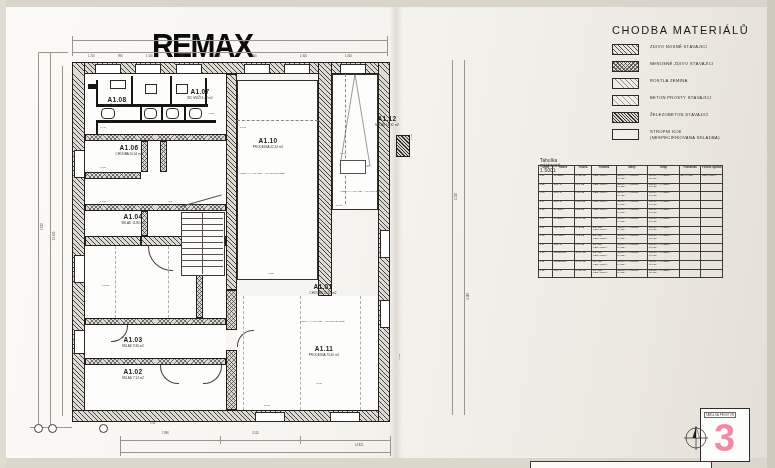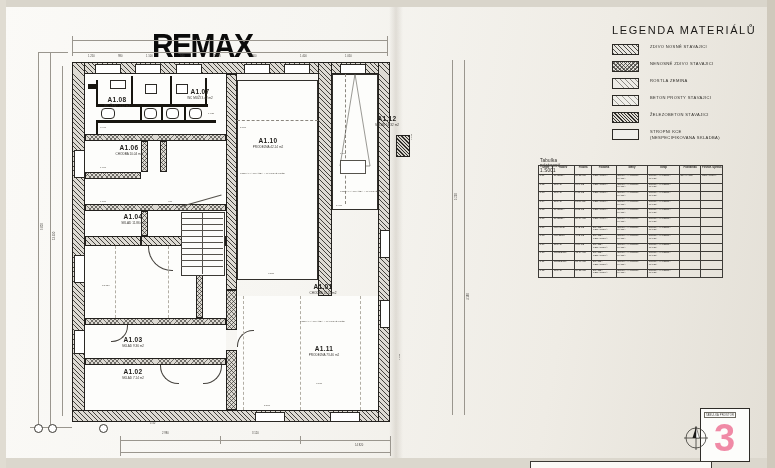--- a/index.html
+++ b/index.html
@@ -315,21 +315,21 @@
     <div class="tinytxt" style="left:398px;top:360px;transform:rotate(-90deg);transform-origin:left top;">1 780</div>
 
     <div id="plan-notes">
         <div class="tinytxt" style="left: 240px; top: 172px;">PODLAHA: DLAŽBA + MALTOVÉ LOŽE</div>
         <div class="tinytxt" style="left: 340px; top: 190px;">PODLAHA: DLAŽBA + MALTOVÉ LOŽE</div>
         <div class="tinytxt" style="left: 300px; top: 320px;">PODLAHA: DLAŽBA + MALTOVÉ LOŽE</div>
       </div>
   </div>
 
   <div id="legend" style="position:absolute;left:612px;top:24px;width:160px;">
-    <div id="legend-title" style="left:0;top:0;">LEGENDA MATERIÁLŮ</div>
+    <div id="legend-title" style="left:0;top:0;">CHODBA MATERIÁLŮ</div>
     <div id="legend-rows" style="position:absolute;left:0;top:20px;width:160px;">
         <div class="lg-row" style="top: 0px;">
           <div class="lg-sw sw-a"></div>
           <div class="lg-label">ZDIVO NOSNÉ STÁVAJÍCÍ</div>
         </div>
         <div class="lg-row" style="top: 17px;">
           <div class="lg-sw sw-b"></div>
           <div class="lg-label">NENOSNÉ ZDIVO STÁVAJÍCÍ</div>
         </div>
         <div class="lg-row" style="top: 34px;">

